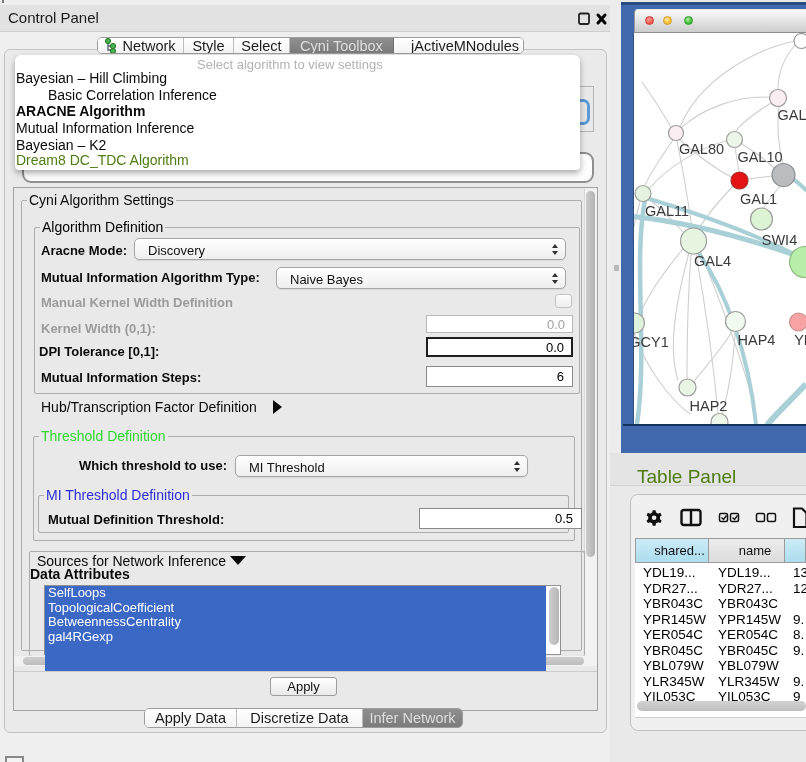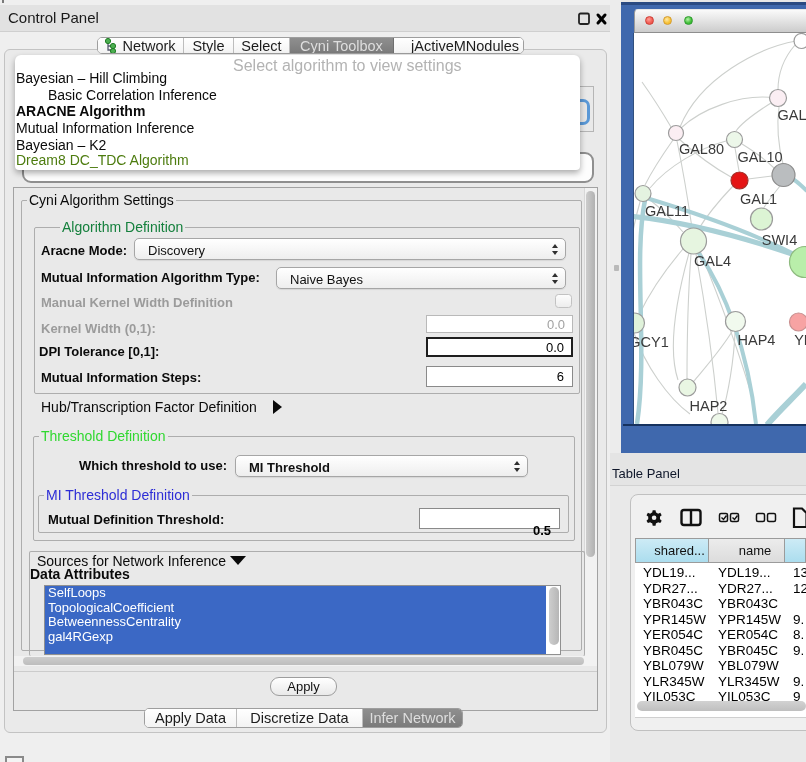--- a/index.html
+++ b/index.html
@@ -58,21 +58,21 @@
 <div class="abs" style="left:584px;top:188px;width:13px;height:468px;background:#f2f2f2;border-left:1px solid #d8d8d8;"></div>
 <div class="abs" style="left:585.5px;top:191px;width:9px;height:366px;background:linear-gradient(90deg,#cccccc,#b2b2b2);border-radius:5px;"></div>
 <div class="abs" style="left:14px;top:656px;width:583px;height:10px;background:#f2f2f2;"></div>
 <div class="abs" style="left:23px;top:657px;width:561px;height:8px;background:linear-gradient(#cdcdcd,#bdbdbd);border-radius:4px;"></div>
 
 <div class="grp" style="left:21px;top:200px;width:561px;height:451px;">
   <span style="color:#0a0a0a;">Cyni Algorithm Settings</span>
 </div>
 
 <div class="grp" style="left:34px;top:227px;width:546px;height:167px;">
-  <span style="color:#15803d;margin-left:20px;">Algorithm Definition</span>
+  <span style="color:#000000;">Algorithm Definition</span>
 </div>
 <div class="lbl" style="left:41px;top:243px;">Aracne Mode:</div>
 <div class="combo" style="left:134px;top:238px;width:432px;height:22px;">
     <span class="ct">Discovery</span>
     <span class="arr">
       <span class="up"></span>
       <span class="dn"></span>
     </span>
   </div>
 <div class="lbl" style="left:41px;top:270px;">Mutual Information Algorithm Type:</div>
@@ -92,54 +92,54 @@
 <div class="lbl" style="left:41px;top:370px;">Mutual Information Steps:</div>
 <div class="fld" style="left:426px;top:366px;width:147px;height:21px;border:1px solid #8a8a8a;color:#000;padding:2px 8px 0 0;">6</div>
 
 <div class="abs" style="left:41px;top:399px;font-size:14px;color:#0a0a0a;">Hub/Transcription Factor Definition</div>
 <div class="abs" style="left:273px;top:400px;width:0;height:0;border-top:7px solid transparent;border-bottom:7px solid transparent;border-left:9px solid #0a0a0a;"></div>
 
 <div class="grp" style="left:33px;top:436px;width:542px;height:105px;">
   <span style="color:#30d830;">Threshold Definition</span>
 </div>
 <div class="lbl" style="left:79px;top:458px;">Which threshold to use:</div>
-<div class="combo" style="left:235px;top:455px;width:293px;height:22px;font-weight:bold;">
+<div class="combo" style="left:235px;top:455px;width:293px;height:22px;">
     <span class="ct">MI Threshold</span>
     <span class="arr">
       <span class="up"></span>
       <span class="dn"></span>
     </span>
   </div>
 <div class="grp" style="left:38px;top:494.5px;width:531px;height:38.5px;">
   <span style="color:#2d2dd6;">MI Threshold Definition</span>
 </div>
 <div class="lbl" style="left:48px;top:512px;">Mutual Definition Threshold:</div>
-<div class="fld" style="left:419px;top:508px;width:141px;height:21px;border:1px solid #8a8a8a;color:#000;padding:14px 8px 0 0;font-weight:bold;">0.5</div>
+<div class="fld" style="left:419px;top:508px;width:163px;height:21px;border:1px solid #8a8a8a;color:#000;padding:2px 8px 0 0;">0.5</div>
 
 <div class="grp" style="left:29px;top:551px;width:556px;height:105px;border-bottom:none;">
   <span style="color:#0a0a0a;top:-6px;margin-top:8px;">Sources for Network Inference <span style="display:inline-block;width:0;height:0;border-left:8px solid transparent;border-right:8px solid transparent;border-top:9px solid #0a0a0a;vertical-align:1px;"></span></span>
 </div>
 <div class="lbl" style="left:30px;top:566px;font-size:14px;">Data Attributes</div>
 <div class="abs" style="left:44px;top:585px;width:517px;height:70px;border:1px solid #909090;background:#fff;"></div>
-<div class="abs" style="left:45px;top:586px;width:501px;height:68px;background:#3b68c5;color:#fff;font-size:13px;line-height:14.5px;padding-left:3px;">SelfLoops<br>TopologicalCoefficient<br>BetweennessCentrality<br>gal4RGexp</div>
+<div class="abs" style="left:45px;top:586px;width:501px;height:85px;background:#3b68c5;color:#fff;font-size:13px;line-height:14.5px;padding-left:3px;">SelfLoops<br>TopologicalCoefficient<br>BetweennessCentrality<br>gal4RGexp</div>
 <div class="abs" style="left:548.5px;top:587px;width:10px;height:58px;background:linear-gradient(90deg,#cecece,#b6b6b6);border-radius:5px;"></div>
 
 <div class="abs" style="left:14px;top:671px;width:583px;height:1px;background:#cccccc;"></div>
-<div class="abs" style="left:270px;top:677px;width:67px;height:19px;border:1px solid #9d9d9d;border-radius:9px;background:linear-gradient(#ffffff,#e9e9e9);text-align:center;font-size:13px;color:#111;line-height:17px;">Apply</div>
+<div class="abs" style="left:270px;top:677px;width:67px;height:19px;border:1px solid #9d9d9d;border-radius:3px;background:linear-gradient(#ffffff,#e9e9e9);text-align:center;font-size:13px;color:#111;line-height:17px;">Apply</div>
 
 <div class="seg" style="left:144px;top:708px;height:20px;">
   <div style="width:92px;">Apply Data</div>
   <div style="width:126px;">Discretize Data</div>
   <div class="sel" style="width:99px;">Infer Network</div>
 </div>
 
 <div class="abs" style="left:5px;top:756px;width:19px;height:10px;border:2px solid #8a8a8a;background:#f4f4f4;"></div>
 
 <div class="abs" style="left:15px;top:55px;width:565px;height:115px;background:#fff;border-radius:6px 6px 4px 4px;box-shadow:0 3px 6px rgba(0,0,0,0.33);"></div>
-<div class="abs" style="left:197px;top:57px;font-size:16px;color:#b3b3b3;margin-left:36px;">Select algorithm to view settings</div>
+<div class="abs" style="left:197px;top:57px;font-size:13px;color:#b3b3b3;">Select algorithm to view settings</div>
 <div class="abs" style="left:16px;top:70.4px;font-size:14px;color:#0a0a0a;">Bayesian – Hill Climbing</div>
 <div class="abs" style="left:16px;top:86.7px;font-size:14px;color:#0a0a0a;padding-left:32px;">Basic Correlation Inference</div>
 <div class="abs b" style="left:16px;top:103px;font-size:14px;color:#0a0a0a;">ARACNE Algorithm</div>
 <div class="abs" style="left:16px;top:120.3px;font-size:14px;color:#0a0a0a;">Mutual Information Inference</div>
 <div class="abs" style="left:16px;top:136.5px;font-size:14px;color:#0a0a0a;">Bayesian – K2</div>
 <div class="abs" style="left:16px;top:151.8px;font-size:14px;color:#4d7c0f;">Dream8 DC_TDC Algorithm</div>
 
 <div class="abs" style="left:610px;top:0;width:13px;height:762px;background:#ececec;"></div>
 <div class="abs" style="left:614px;top:265px;width:5px;height:6px;background:#b9b9b9;border-radius:1px;"></div>
 
@@ -220,21 +220,21 @@
     <text x="756.5" y="345">HAP4</text>
     <text x="805" y="345">YM</text>
     <text x="708.5" y="410.5">HAP2</text>
   </g>
 </svg>
 </div>
 <div class="abs" style="left:623px;top:424px;width:183px;height:2px;background:#16325e;"></div>
 
 <div class="abs" style="left:610px;top:453px;width:196px;height:309px;background:#e9e9e9;"></div>
 <div class="abs" style="left:610px;top:453px;width:196px;height:33px;background:#e4e4e4;border-bottom:1px solid #d2d2d2;"></div>
-<div class="abs" style="left:612px;top:466px;font-size:13px;color:#0f172a;">Table Panel</div>
+<div class="abs" style="left:637px;top:466px;font-size:19px;color:#4d7c0f;">Table Panel</div>
 <div class="abs" style="left:630px;top:494px;width:190px;height:237px;background:#f0f0f0;border:1px solid #c0c0c0;border-radius:8px;"></div>
 
 <svg class="abs" style="left:644px;top:506px;" width="162" height="24" viewBox="0 0 162 24">
   <g fill="#111">
     <g transform="translate(10.1,11.8)">
         <path d="M -1.4 -7.6 L 1.4 -7.6 L 1.9 -5.2 A 5.4 5.4 0 0 1 3.9 -4.1 L 6.2 -5 L 7.6 -2.6 L 5.8 -1 A 5.4 5.4 0 0 1 5.8 1.3 L 7.6 2.9 L 6.2 5.3 L 3.9 4.4 A 5.4 5.4 0 0 1 1.9 5.5 L 1.4 7.9 L -1.4 7.9 L -1.9 5.5 A 5.4 5.4 0 0 1 -3.9 4.4 L -6.2 5.3 L -7.6 2.9 L -5.8 1.3 A 5.4 5.4 0 0 1 -5.8 -1 L -7.6 -2.6 L -6.2 -5 L -3.9 -4.1 A 5.4 5.4 0 0 1 -1.9 -5.2 Z"></path>
         <circle r="2.3" fill="#f0f0f0"></circle>
       </g>
   </g>
   <rect x="37.5" y="4" width="19" height="15" rx="2.5" fill="none" stroke="#111" stroke-width="2.4"></rect>

